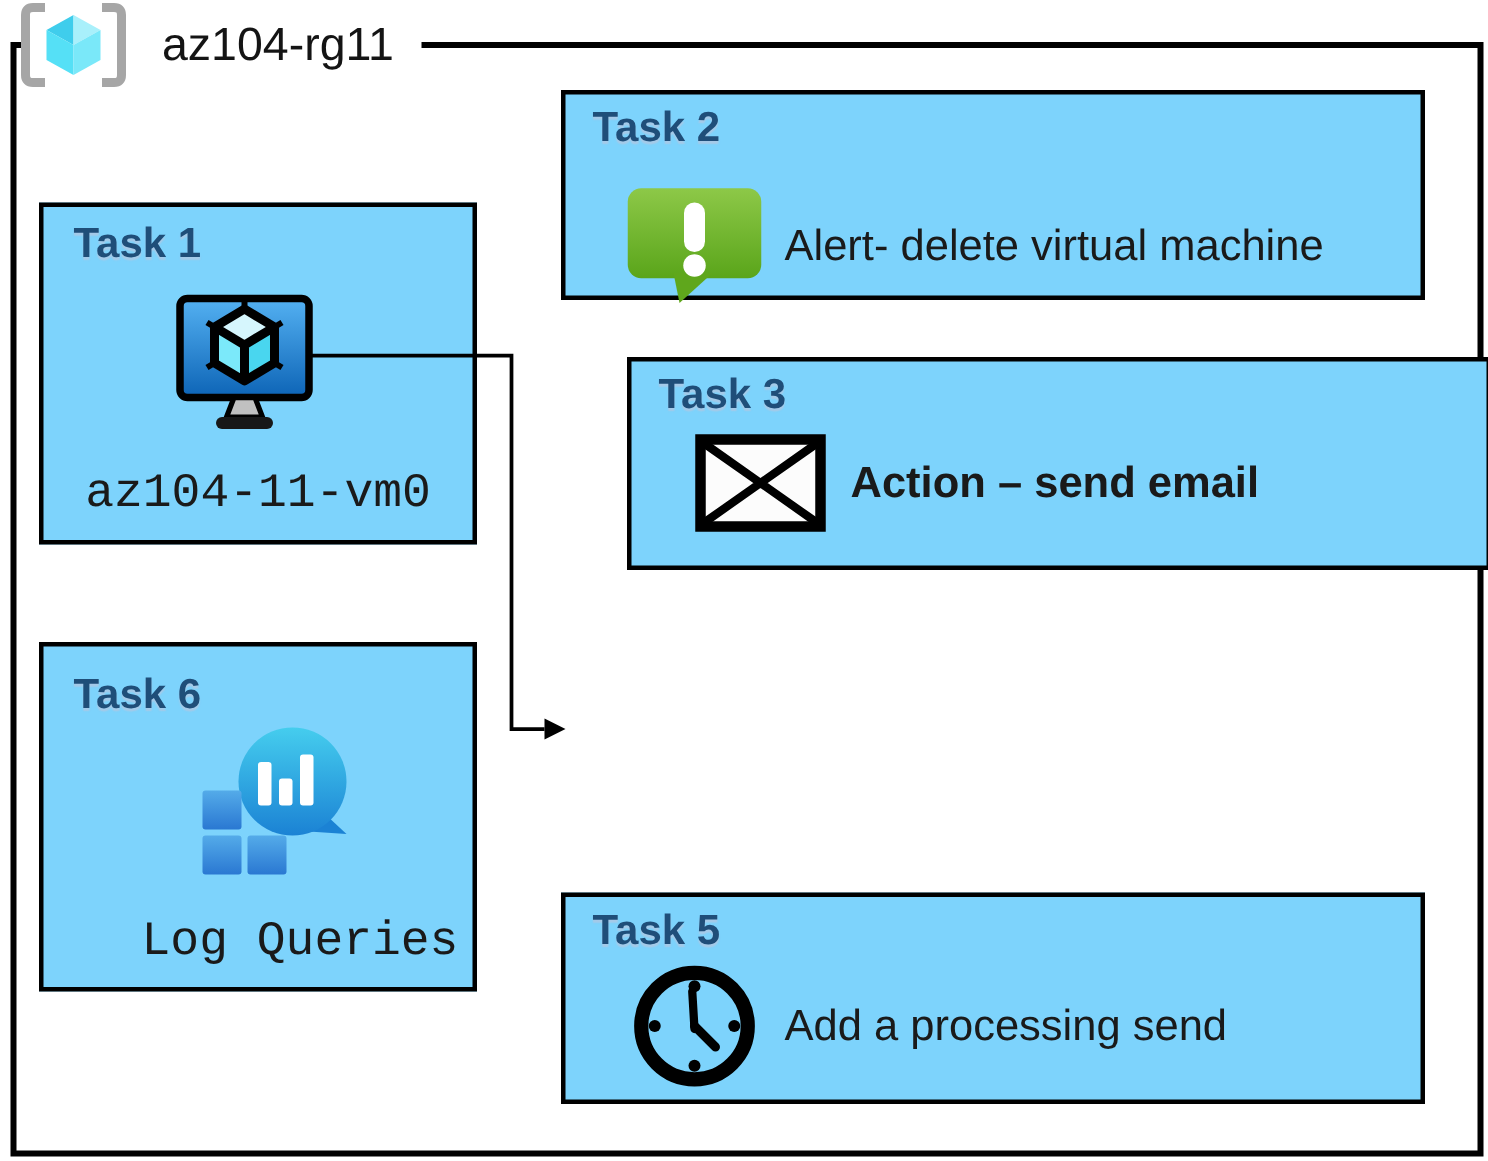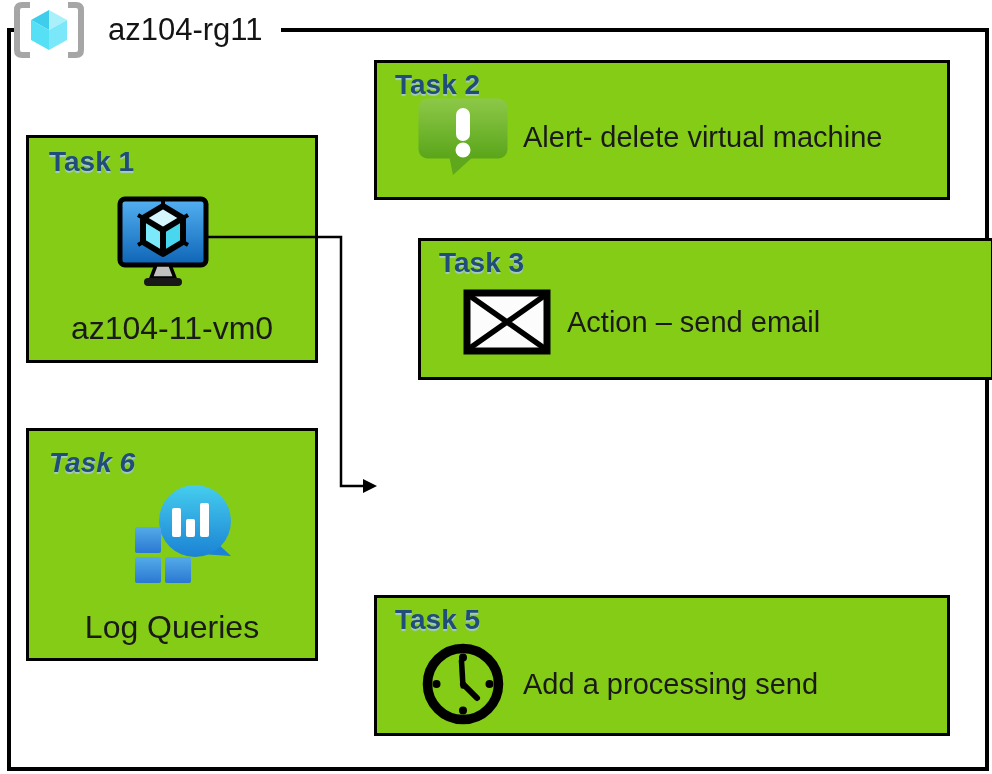--- a/index.html
+++ b/index.html
@@ -11,49 +11,49 @@
   .outer-border { position:absolute; left:7px; top:28px; width:982px; height:743px;
                   border:4px solid #000; box-sizing:border-box; background:transparent; }
 
   
   .rg-header { position:absolute; left:14px; top:2px; height:56px;
                display:flex; align-items:center; gap:24px;
                background:#ffffff; padding:0 18px 0 0; }
   .rg-title { font-size:31px; color:#141414; white-space:nowrap; }
 
   
-  .card { position:absolute; background:#84cc16; border:3px solid #000; box-sizing:border-box; }
+  .card { position:absolute; background:#7dd3fc; border:3px solid #000; box-sizing:border-box; }
   .card-task1 { left:26px;  top:135px; width:292px; height:228px; }
   .card-task6 { left:26px;  top:428px; width:292px; height:233px; }
   .card-task2 { left:374px; top:60px;  width:576px; height:140px; }
   .card-task3 { left:374px; top:238px; width:576px; height:142px;margin-left:44px; }
   .card-task4 { left:374px; top:416px; width:576px; height:140px; }
   .card-task5 { left:374px; top:595px; width:576px; height:141px;text-align:center; }
 
   .heading { position:absolute; left:18px; top:6px; font-size:28px; font-weight:bold;
              color:#1f4e79; white-space:nowrap;
              text-shadow:0 2px 1px rgba(173,200,228,0.85); }
   .card-task1 .heading, .card-task6 .heading { left:20px; top:8px; }
-  .card-task6 .heading { top:16px;font-style:italic; }
+  .card-task6 .heading { top:16px; }
 
   .row { position:absolute; left:40px; display:flex; align-items:center; gap:14px; }
   .icon-cell { width:92px; display:flex; justify-content:center; align-items:center; }
   .caption { font-size:29px; color:#1a1a1a; white-space:nowrap; }
 
-  .card-task2 .row { top:32px; height:84px; }
-  .card-task3 .row { top:44px; height:74px; }
+  .card-task2 .row { top:59px; height:84px; }
+  .card-task3 .row { top:44px; height:74px;font-weight:bold; }
   .card-task4 .row { top:28px; height:100px; }
   .card-task5 .row { top:40px; height:92px; }
 
   .vm-icon   { position:absolute; left:88px;  top:58px; }
   .log-icon  { position:absolute; left:102px; top:52px; }
   .center-caption { position:absolute; left:0; width:100%; text-align:center;
-                    font-size:32px; color:#1a1a1a; }
+                    font-size:32px; color:#1a1a1a;font-family:Liberation Mono, monospace; }
   .card-task1 .center-caption { top:172px; }
-  .card-task6 .center-caption { top:178px; }
+  .card-task6 .center-caption { top:178px;padding-left:28px; }
 
   .arrow-layer { position:absolute; left:0; top:0; width:992px; height:774px;
                  pointer-events:none; }
 </style>
 </head>
 <body>
 
 <div class="stage">
 
   <div class="outer-border"></div>

